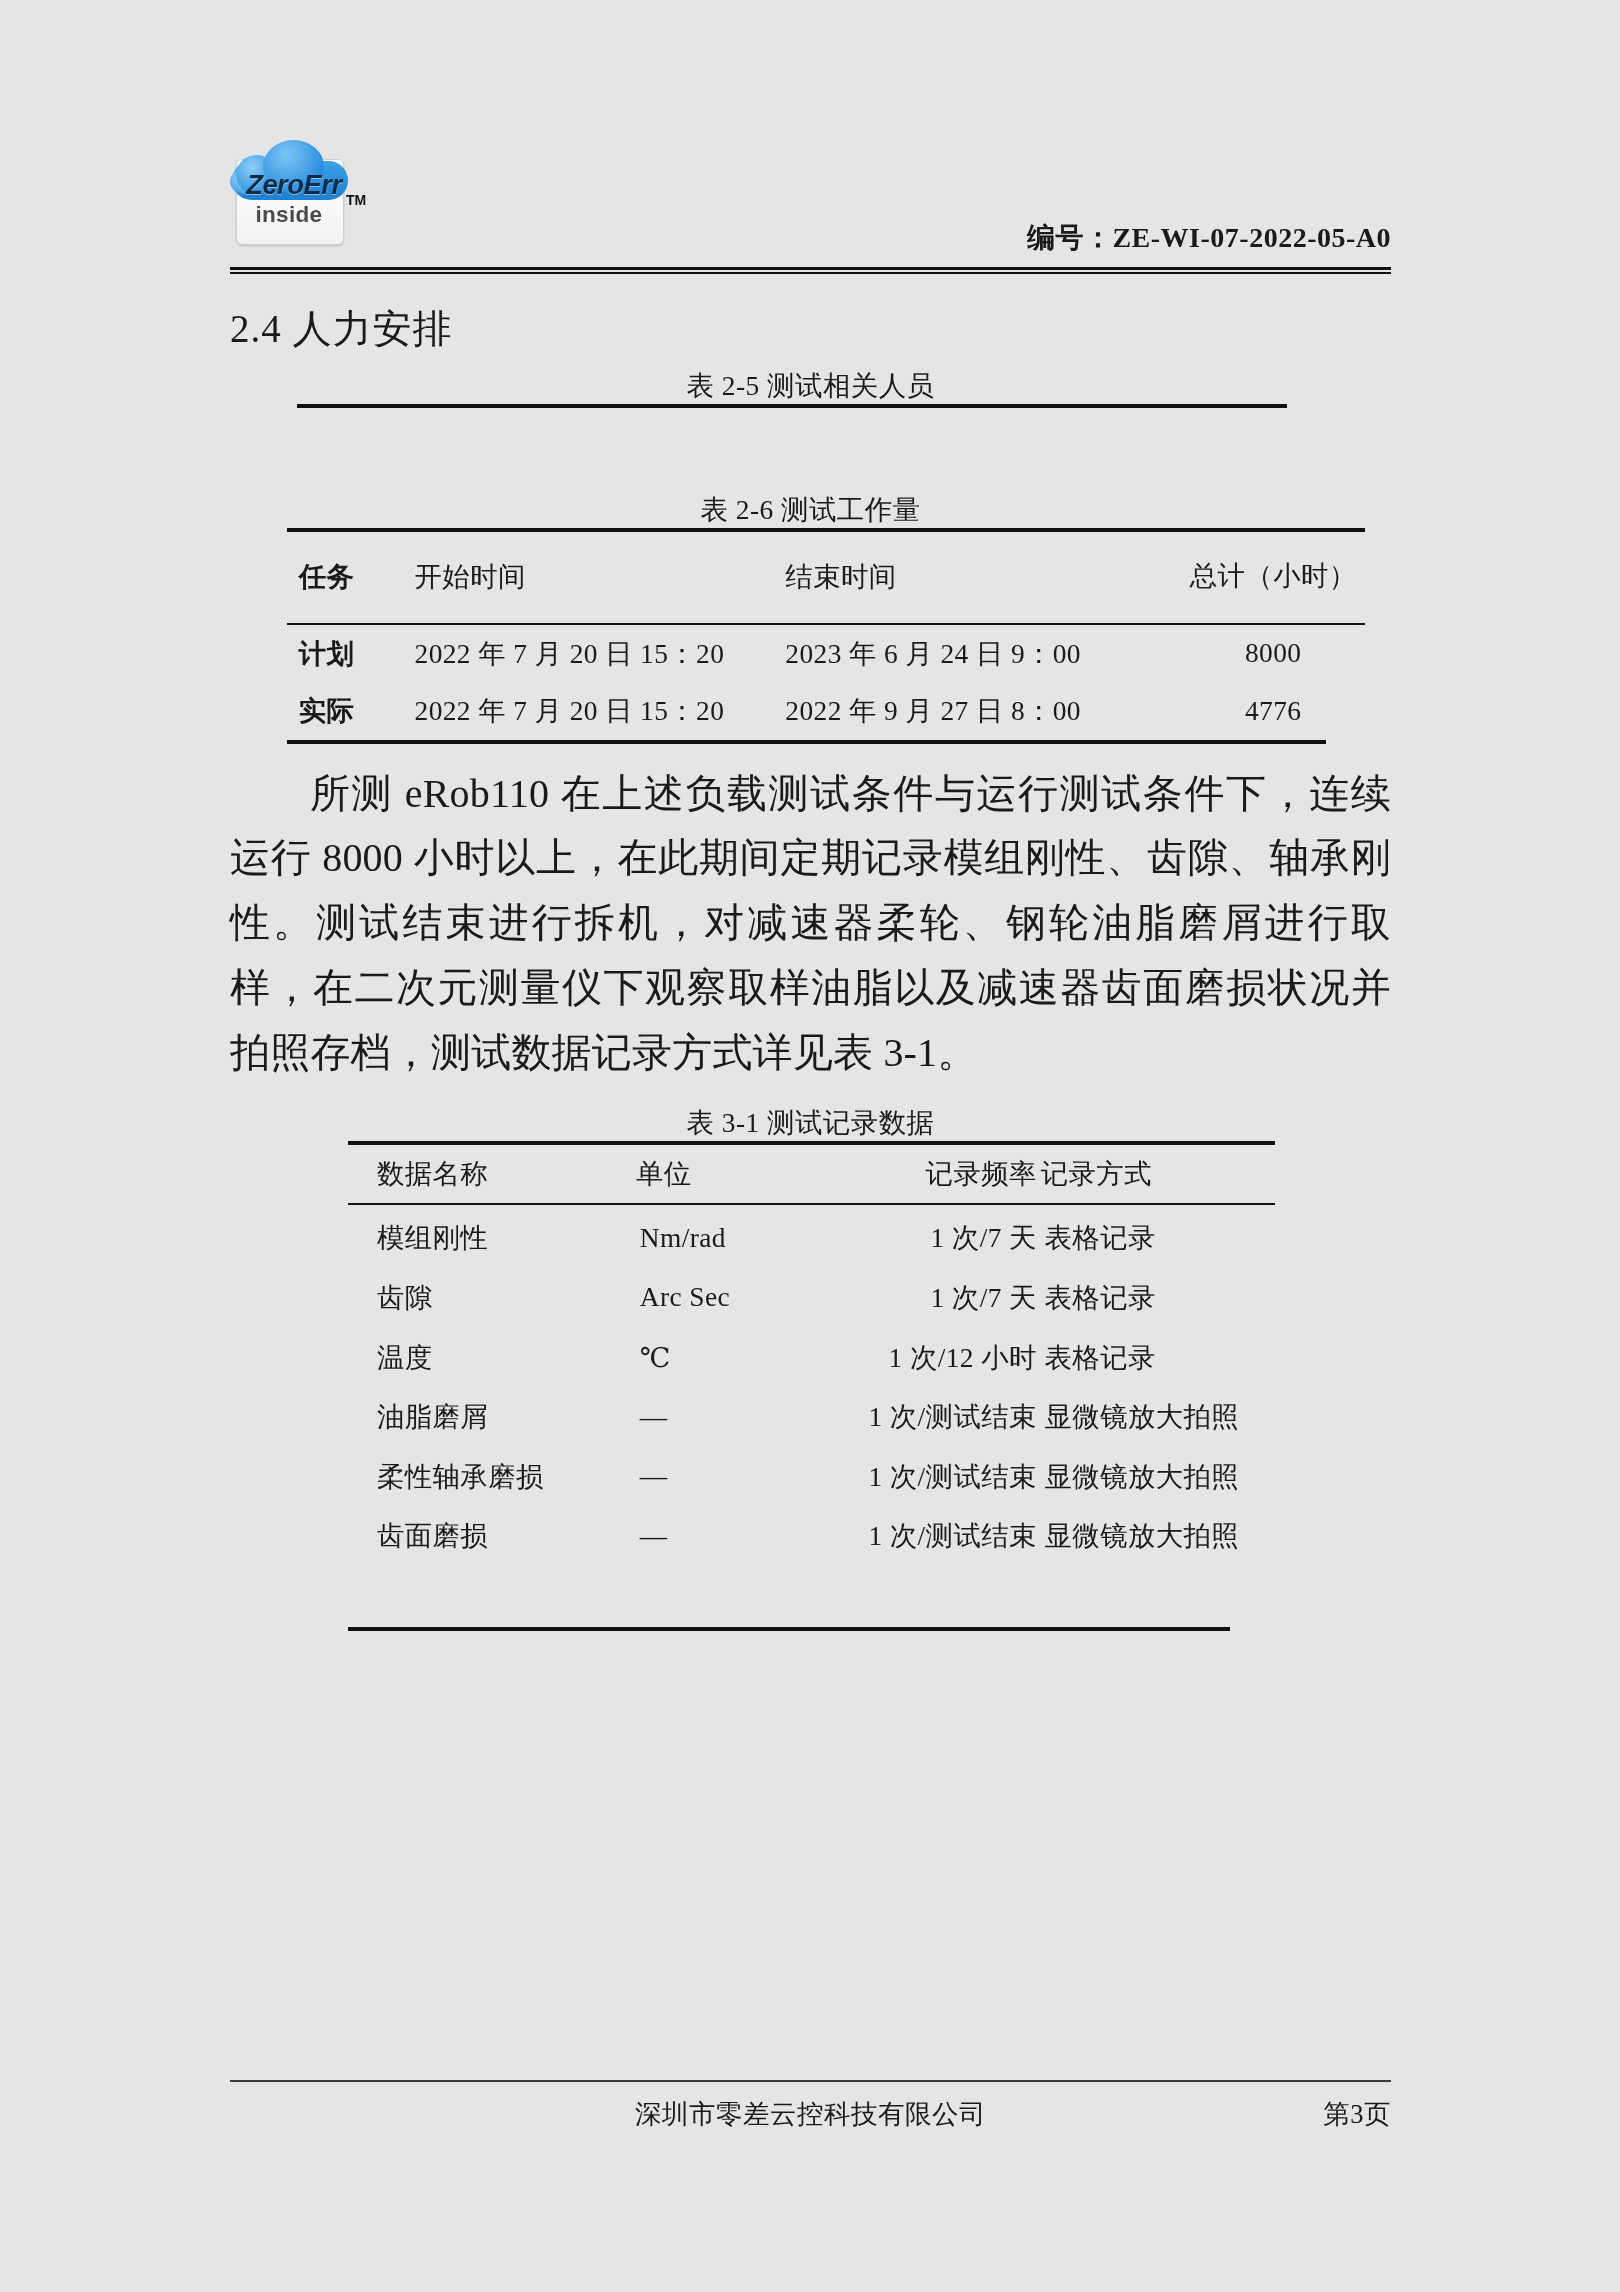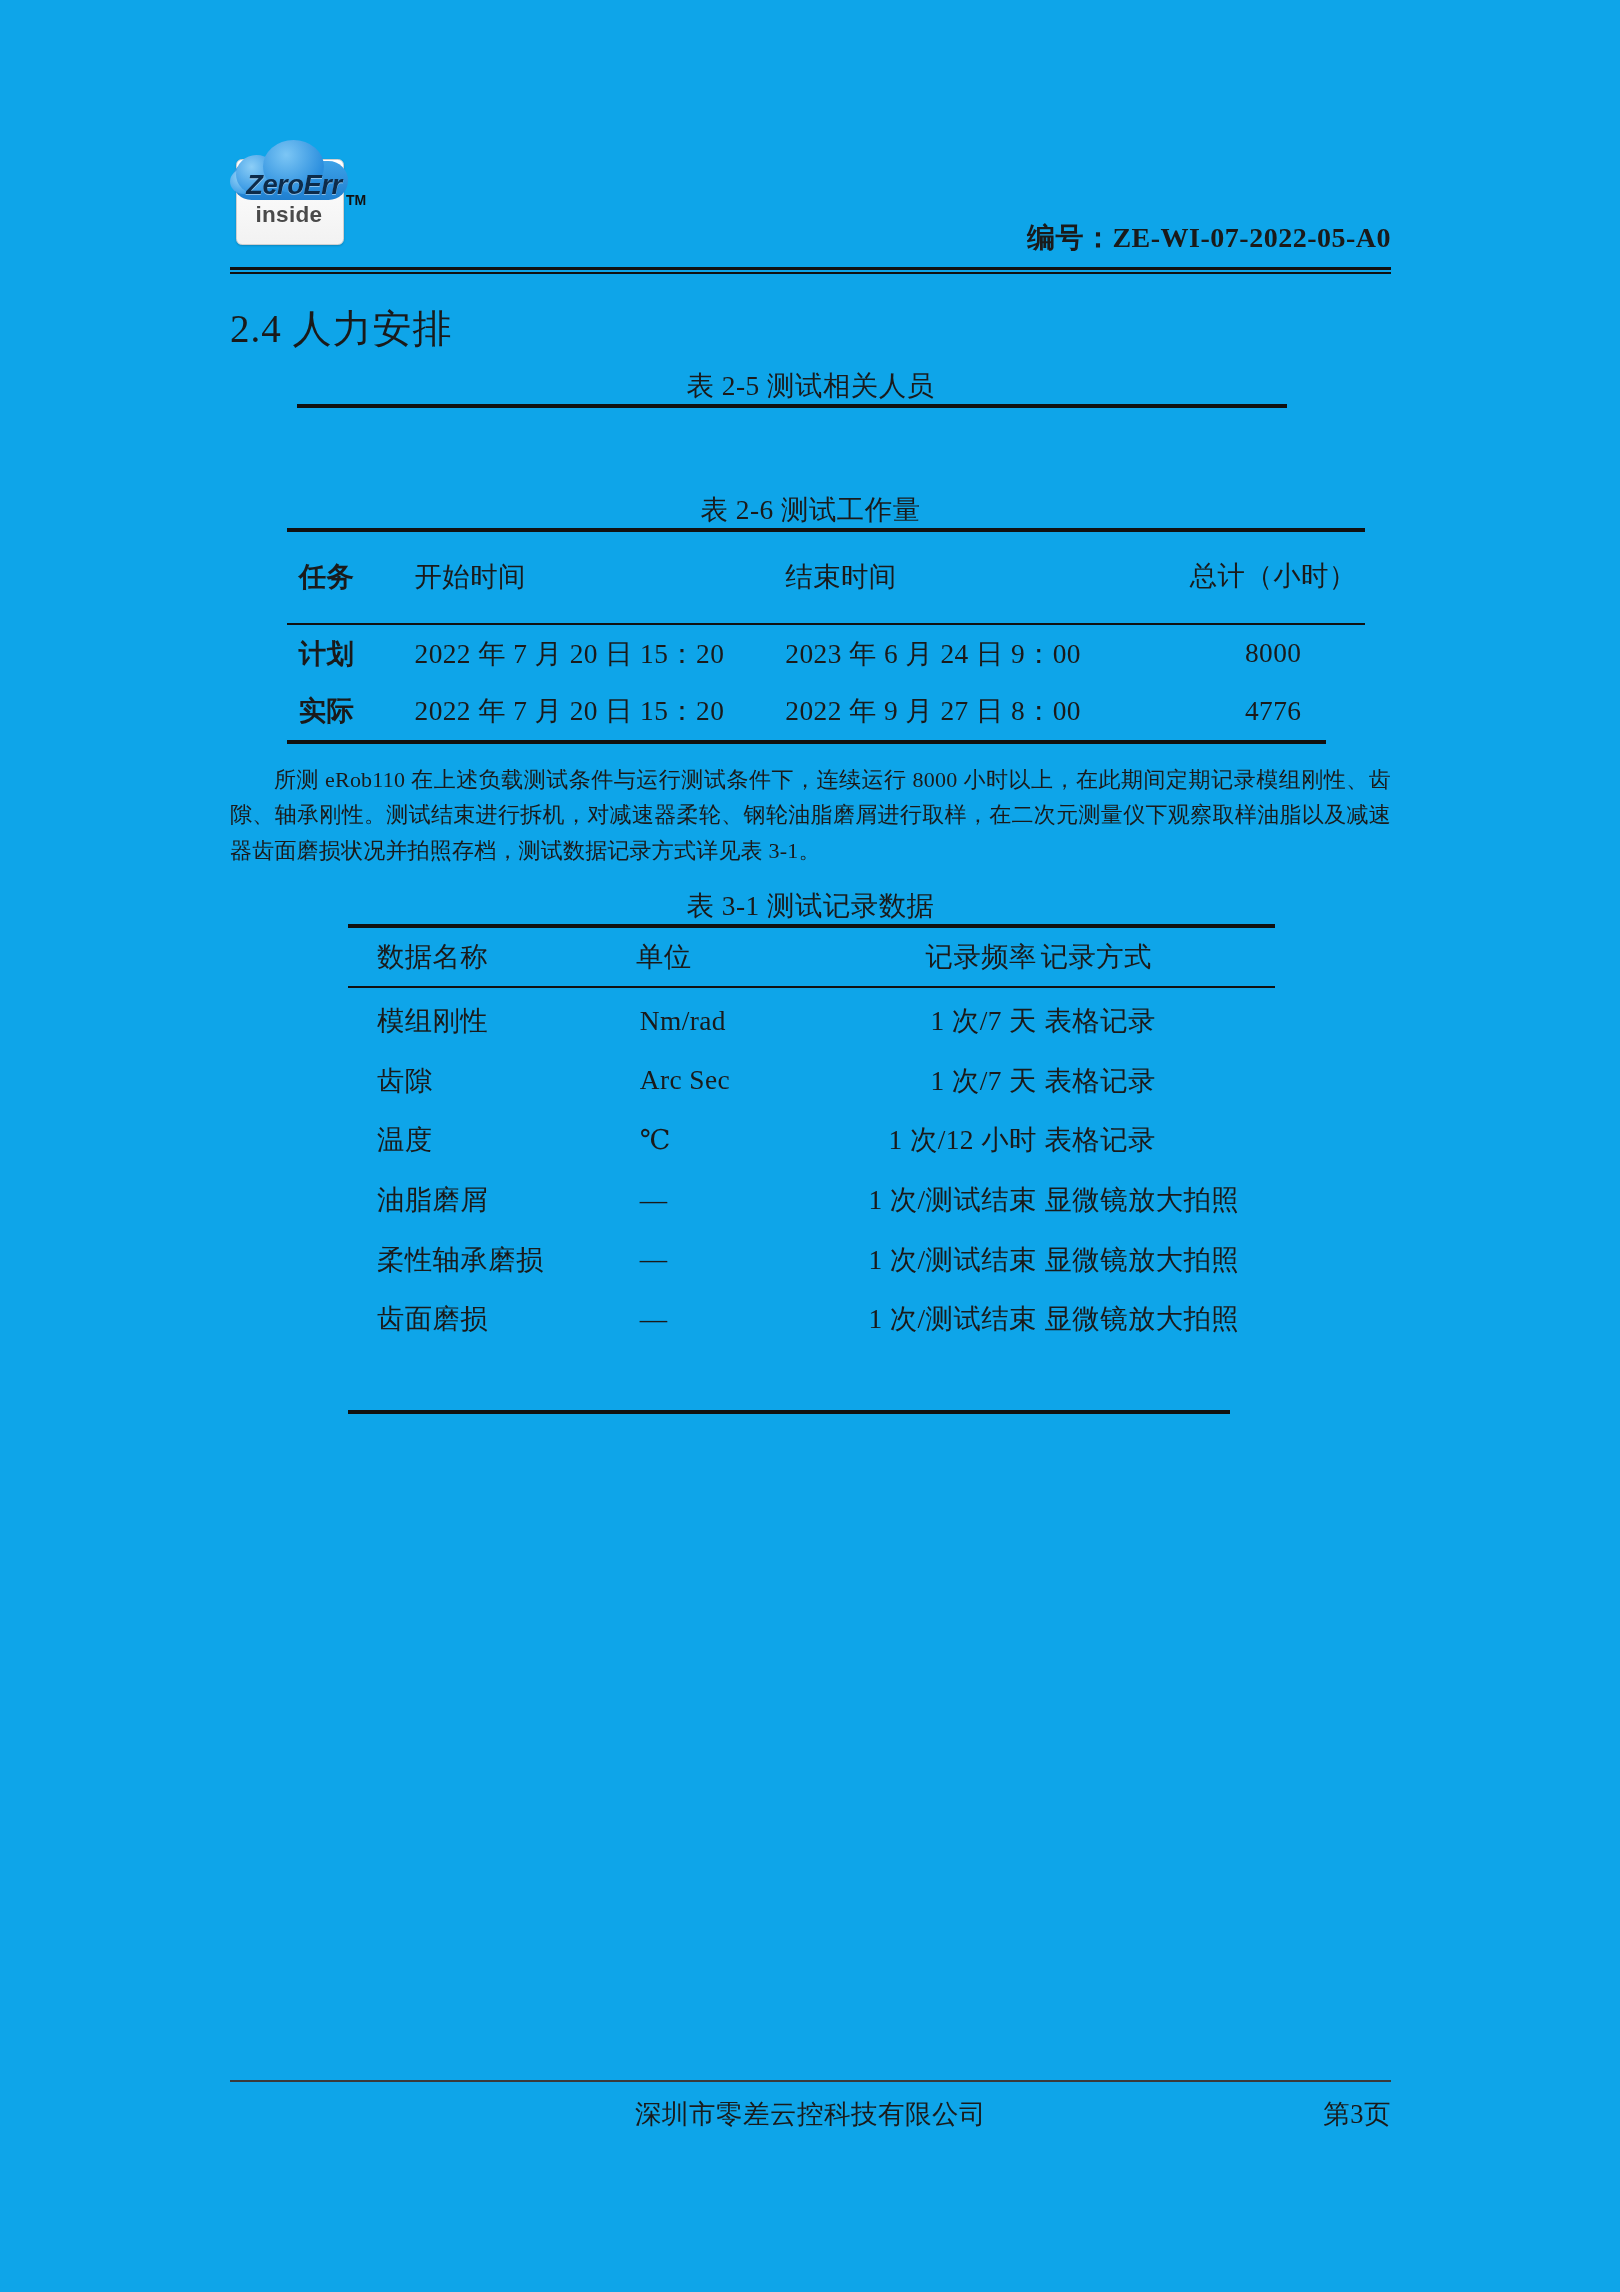--- a/index.html
+++ b/index.html
@@ -4,21 +4,21 @@
 <style>
   html, body {
     margin: 0;
     padding: 0;
     background: #9a9a9a;
   }
   .page {
     position: relative;
     width: 1620px;
     height: 2293px;
-    background: #0ea5e9;
+    background: #e5e5e5;
     margin: 0 auto;
     box-sizing: border-box;
     font-family: "Liberation Serif", "DejaVu Serif", serif;
     color: #1a1a1a;
     overflow: hidden;
   }
 
   
   .header {
     position: absolute;
@@ -188,21 +188,21 @@
   table.t26 thead td.c2 { vertical-align: middle; }
   table.t26 tbody tr.first td { border-top: 2.9px solid #111; }
   .t26-bottom {
     width: 1039px;
     margin-left: 57px;
     border-top: 4.9px solid #111;
     height: 0;
   }
 
   p.para {
-    font-size: 22px;
+    font-size: 40px;
     line-height: 1.62;
     margin: 17.6px 0 0 0;
     text-align: justify;
     text-justify: inter-ideograph;
     text-indent: 2em;
     letter-spacing: 0.2px;
   }
 
   
   .t31-wrap { margin-top: 19.6px; }

